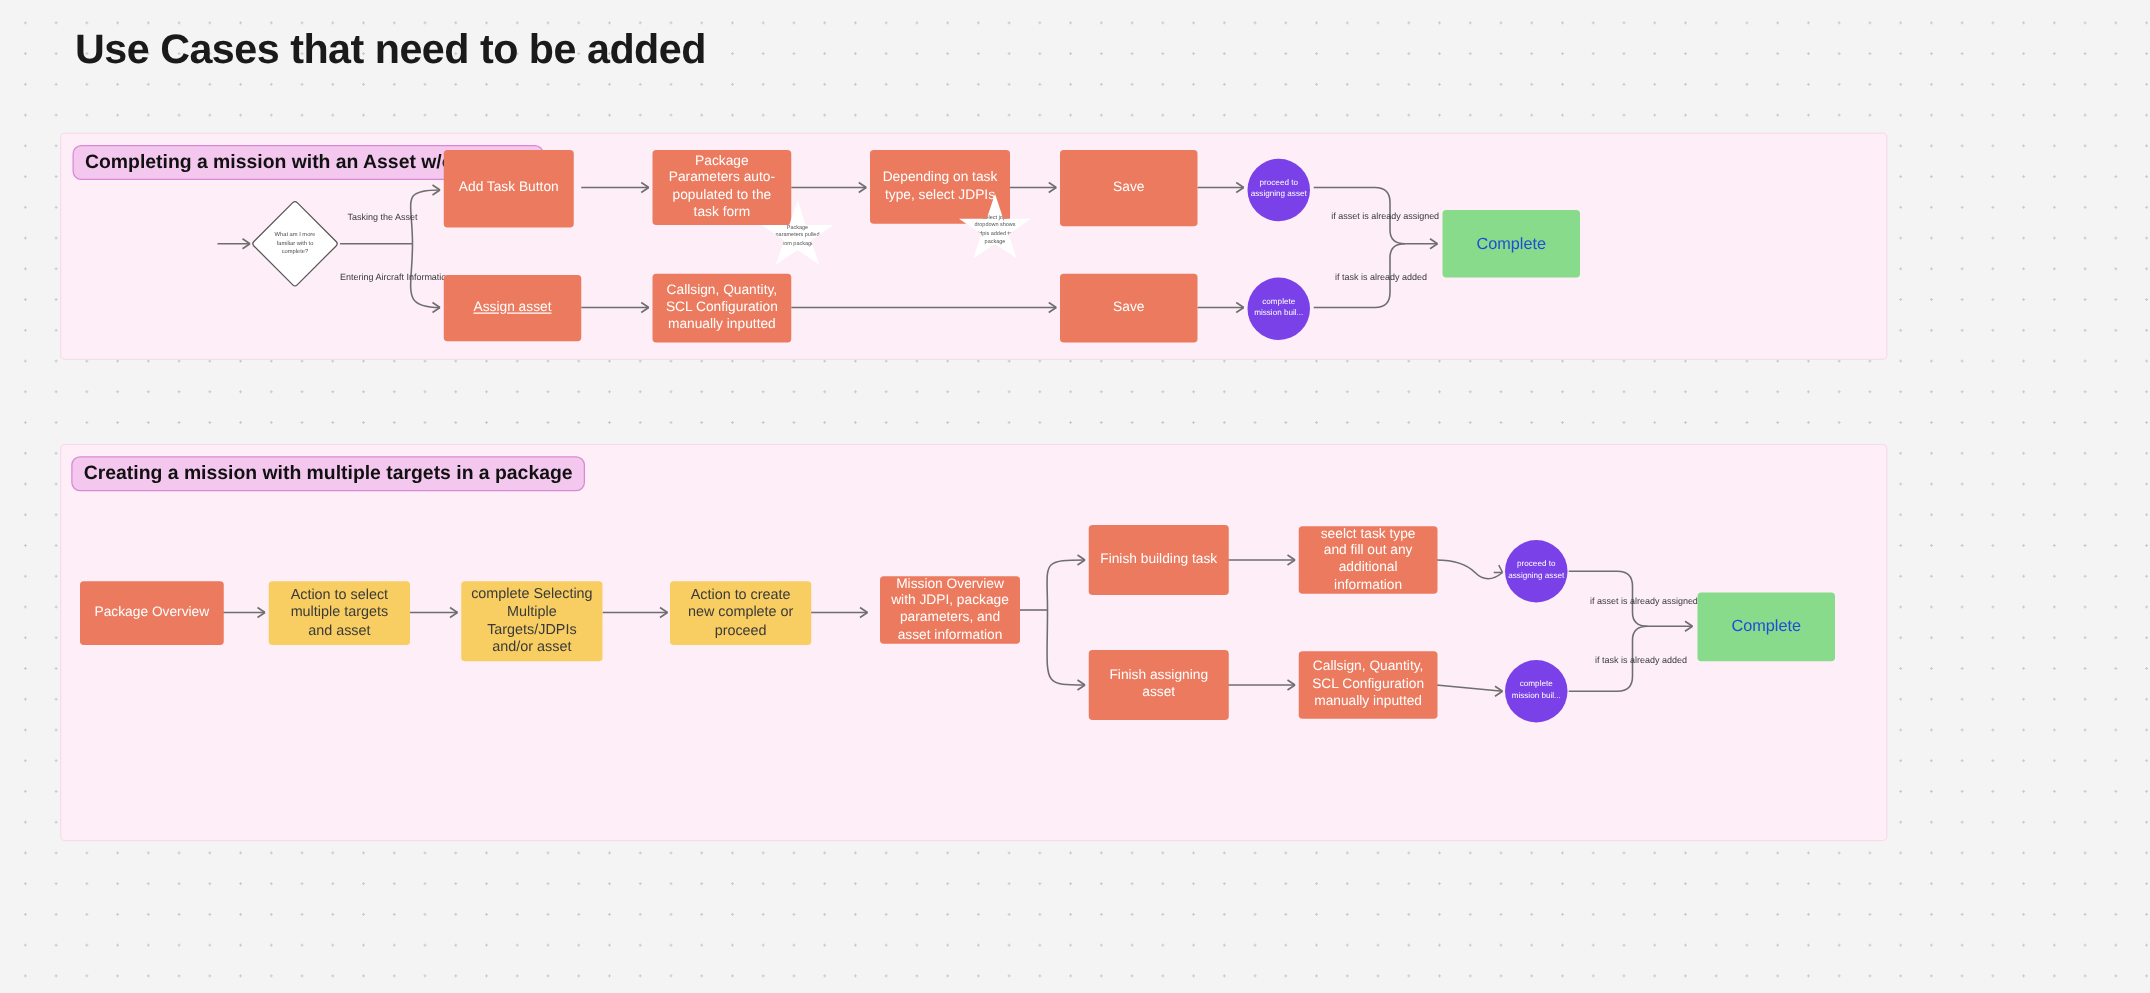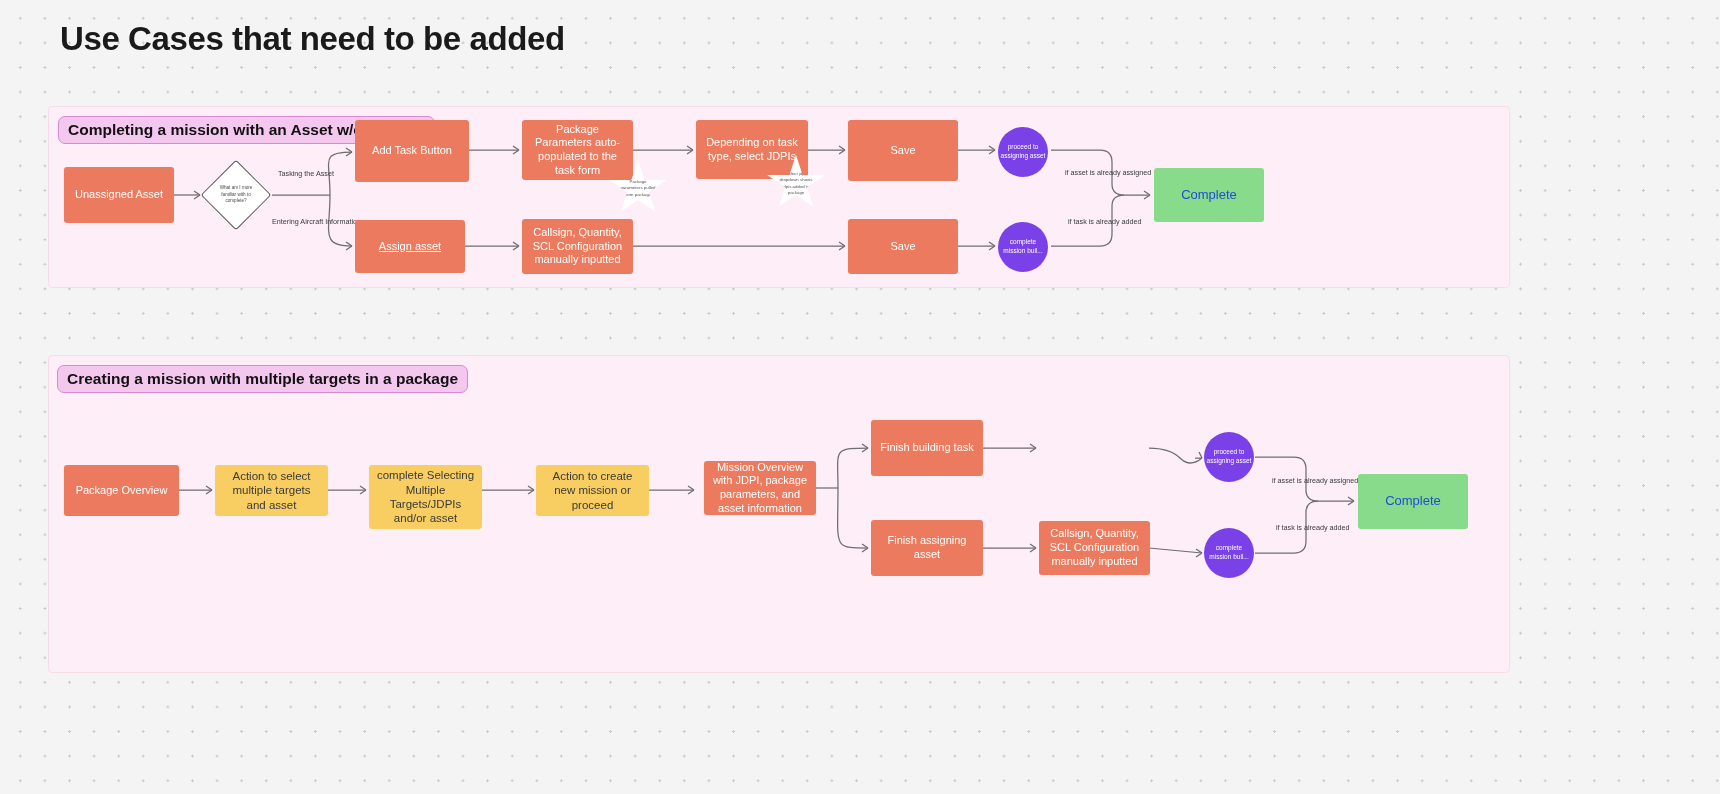--- a/index.html
+++ b/index.html
@@ -140,30 +140,29 @@
 
     <path d="M958,246 L995,246"></path>
       <path d="M995,246 l-6,-4 M995,246 l-6,4"></path>
 
     <path d="M1051,150 L1100,150 Q1112,150 1112,162 L1112,184 Q1112,195 1124,195 L1150,195"></path>
     <path d="M1150,195 l-6,-4 M1150,195 l-6,4"></path>
 
     <path d="M1051,246 L1100,246 Q1112,246 1112,234 L1112,206 Q1112,195 1124,195"></path>
   </svg>
 
-  <div class="node orange" style="left:64px;  top:167px; width:110px; height:56px;">Unassigned Asset</div>
 
   <div class="node diamond" style="left:211px; top:170px; width:50px; height:50px;">
     <span>What am I more familiar with to complete?</span>
   </div>
 
   <div class="edge-label" style="left:278px; top:169px;">Tasking the Asset</div>
   <div class="edge-label" style="left:272px; top:217px;">Entering Aircraft Information</div>
 
-  <div class="node orange" style="left:355px; top:120px; width:114px; height:62px;">Add Task Button</div>
+  <div class="node orange" style="left:355px; top:120px; width:104px; height:62px;">Add Task Button</div>
 
   <div class="node orange" style="left:355px; top:220px; width:110px; height:53px;text-decoration:underline;">Assign asset</div>
 
   <div class="node orange" style="left:522px; top:120px; width:111px; height:60px;">Package Parameters auto-populated to the task form</div>
 
   <div class="node orange" style="left:522px; top:219px; width:111px; height:55px;">Callsign, Quantity, SCL Configuration manually inputted</div>
 
   <div class="node orange" style="left:696px; top:120px; width:112px; height:59px;">Depending on task type, select JDPIs</div>
 
   <div class="node orange" style="left:848px; top:120px; width:110px; height:61px;">Save</div>
@@ -221,28 +220,29 @@
     <path d="M1354,501 l-6,-4 M1354,501 l-6,4"></path>
     <path d="M1255,553 L1294,553 Q1306,553 1306,541 L1306,512 Q1306,501 1318,501"></path>
   </svg>
 
   <div class="node orange" style="left:64px;  top:465px; width:115px; height:51px;">Package Overview</div>
 
   <div class="node yellow" style="left:215px; top:465px; width:113px; height:51px;">Action to select multiple targets and asset</div>
 
   <div class="node yellow" style="left:369px; top:465px; width:113px; height:64px;">complete Selecting Multiple Targets/JDPIs and/or asset</div>
 
-  <div class="node yellow" style="left:536px; top:465px; width:113px; height:51px;">Action to create new mission or proceed</div>
+  <div class="node yellow" style="left:536px; top:465px; width:113px; height:51px;">Action to create new complete or proceed</div>
 
   <div class="node orange" style="left:704px; top:461px; width:112px; height:54px;">Mission Overview with JDPI, package parameters, and asset information</div>
 
   <div class="node orange" style="left:871px; top:420px; width:112px; height:56px;">Finish building task</div>
 
   <div class="node orange" style="left:871px; top:520px; width:112px; height:56px;">Finish assigning asset</div>
 
+  <div class="node orange" style="left:1039px; top:421px; width:111px; height:54px;">seelct task type and fill out any additional information</div>
 
   <div class="node orange" style="left:1039px; top:521px; width:111px; height:54px;">Callsign, Quantity, SCL Configuration manually inputted</div>
 
   <div class="node purple" style="left:1204px; top:432px; width:50px; height:50px;">proceed to assigning asset</div>
 
   <div class="node purple" style="left:1204px; top:528px; width:50px; height:50px;">complete mission buil...</div>
 
   <div class="edge-label" style="left:1272px; top:476px;">if asset is already assigned</div>
   <div class="edge-label" style="left:1276px; top:523px;">if task is already added</div>
 

